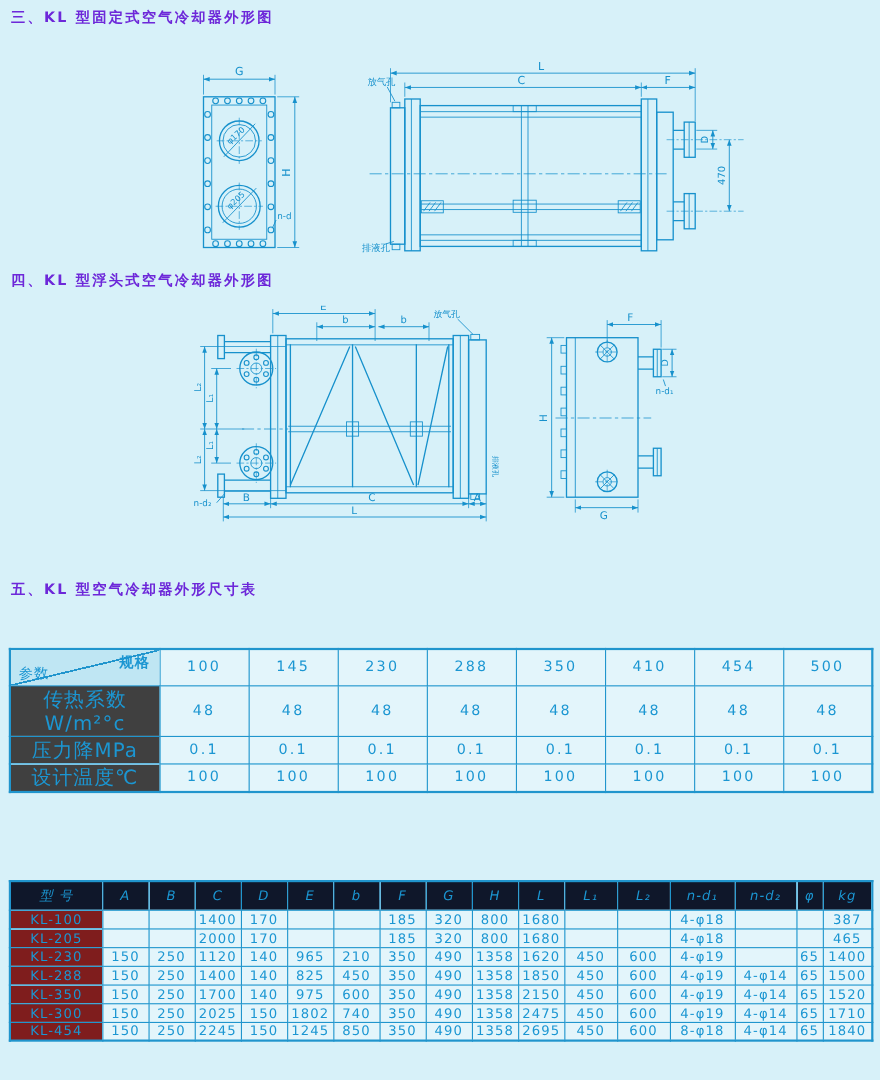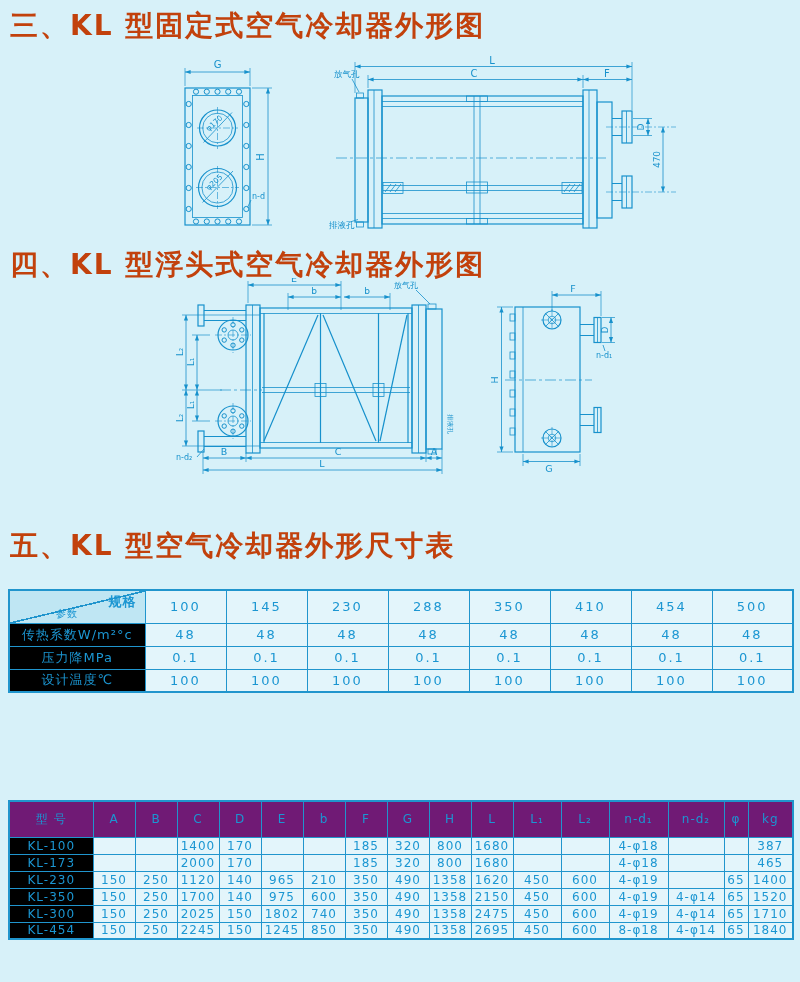--- a/index.html
+++ b/index.html
@@ -7,21 +7,21 @@
   body {
     background:#d7f1f9;
     font-family:"DejaVu Sans", sans-serif;
     position:relative;
     overflow:hidden;
     color:#1b96d2;
   }
   .page { position:absolute; inset:0; }
   .sec-title {
     position:absolute; left:10px;
-    color:#c2410c; font-size:28px; font-weight:bold; letter-spacing:2px;
+    color:#6d28d9; font-size:13px; font-weight:bold; letter-spacing:2px;
     white-space:nowrap;
   }
   #title-fixed   { top:7px; }
   #title-float   { top:246px; }
   #title-table   { top:527px; }
 
   svg.drawing { position:absolute; left:0; }
   svg.drawing text { fill:#1791cc; font-family:"DejaVu Sans", sans-serif; }
   .ln   { stroke:#1791cc; fill:none; stroke-width:1.2; }
   .thin { stroke:#1791cc; fill:none; stroke-width:0.8; }
@@ -33,33 +33,33 @@
   .bolt { stroke:#1791cc; fill:none; stroke-width:1; }
 
   table { position:absolute; border-collapse:collapse; table-layout:fixed;
           color:#1b96d2; border:2px solid #2095cd; }
   td,th { border:1px solid #2095cd; text-align:center; vertical-align:middle;
           background:#e3f5fb; font-weight:normal; overflow:hidden; }
 
   .param-table { left:8px; top:589px; width:785px; font-size:13px; }
   .param-table td { height:23px; letter-spacing:2px; }
   .param-table tr.hd td { height:33px; }
-  .param-table td.lbl { background:#000000; letter-spacing:1px; font-size:13px; }
+  .param-table td.lbl { background:#404040; letter-spacing:1px; font-size:18px; }
   .param-table td.corner { background:#bfe6f3; position:relative; padding:0; }
   .corner-diag { position:absolute; inset:0;
     background:linear-gradient(to bottom right,
       transparent calc(50% - 0.8px), #2095cd calc(50% - 0.8px),
       #2095cd calc(50% + 0.8px), transparent calc(50% + 0.8px)); }
   .corner-tr { position:absolute; top:2px; right:8px; font-size:13px; letter-spacing:1px;font-weight:bold; }
-  .corner-bl { position:absolute; bottom:2px; left:7px; font-size:10px; letter-spacing:1px;margin-left:39px; }
+  .corner-bl { position:absolute; bottom:2px; left:7px; font-size:13px; letter-spacing:1px; }
 
   .dim-table { left:8px; top:800px; width:785px; font-size:12px; }
-  .dim-table th { background:#701a75; height:36px; letter-spacing:1px; }
+  .dim-table th { background:#0f172a; height:26px; letter-spacing:1px;font-style:italic; }
   .dim-table td { height:17px; letter-spacing:1px; }
-  .dim-table td.model { background:#000000; letter-spacing:1px; }
+  .dim-table td.model { background:#7f1d1d; letter-spacing:1px; }
 </style>
 </head>
 <body>
 
 <div class="page">
 
   <svg width="0" height="0" style="position:absolute">
     <defs>
       <marker id="ar" viewBox="0 0 8 8" refX="8" refY="4" markerWidth="7" markerHeight="7" orient="auto-start-reverse">
         <path d="M0,1 L8,4 L0,7 z" fill="#1791cc"></path>
@@ -414,21 +414,21 @@
           <td>800</td>
           <td>1680</td>
           <td></td>
           <td></td>
           <td>4-φ18</td>
           <td></td>
           <td></td>
           <td>387</td>
         </tr>
         <tr>
-          <td class="model">KL-173</td>
+          <td class="model">KL-205</td>
           <td></td>
           <td></td>
           <td>2000</td>
           <td>170</td>
           <td></td>
           <td></td>
           <td>185</td>
           <td>320</td>
           <td>800</td>
           <td>1680</td>
@@ -450,20 +450,39 @@
           <td>350</td>
           <td>490</td>
           <td>1358</td>
           <td>1620</td>
           <td>450</td>
           <td>600</td>
           <td>4-φ19</td>
           <td></td>
           <td>65</td>
           <td>1400</td>
+        </tr>
+        <tr>
+          <td class="model">KL-288</td>
+          <td>150</td>
+          <td>250</td>
+          <td>1400</td>
+          <td>140</td>
+          <td>825</td>
+          <td>450</td>
+          <td>350</td>
+          <td>490</td>
+          <td>1358</td>
+          <td>1850</td>
+          <td>450</td>
+          <td>600</td>
+          <td>4-φ19</td>
+          <td>4-φ14</td>
+          <td>65</td>
+          <td>1500</td>
         </tr>
         <tr>
           <td class="model">KL-350</td>
           <td>150</td>
           <td>250</td>
           <td>1700</td>
           <td>140</td>
           <td>975</td>
           <td>600</td>
           <td>350</td>

